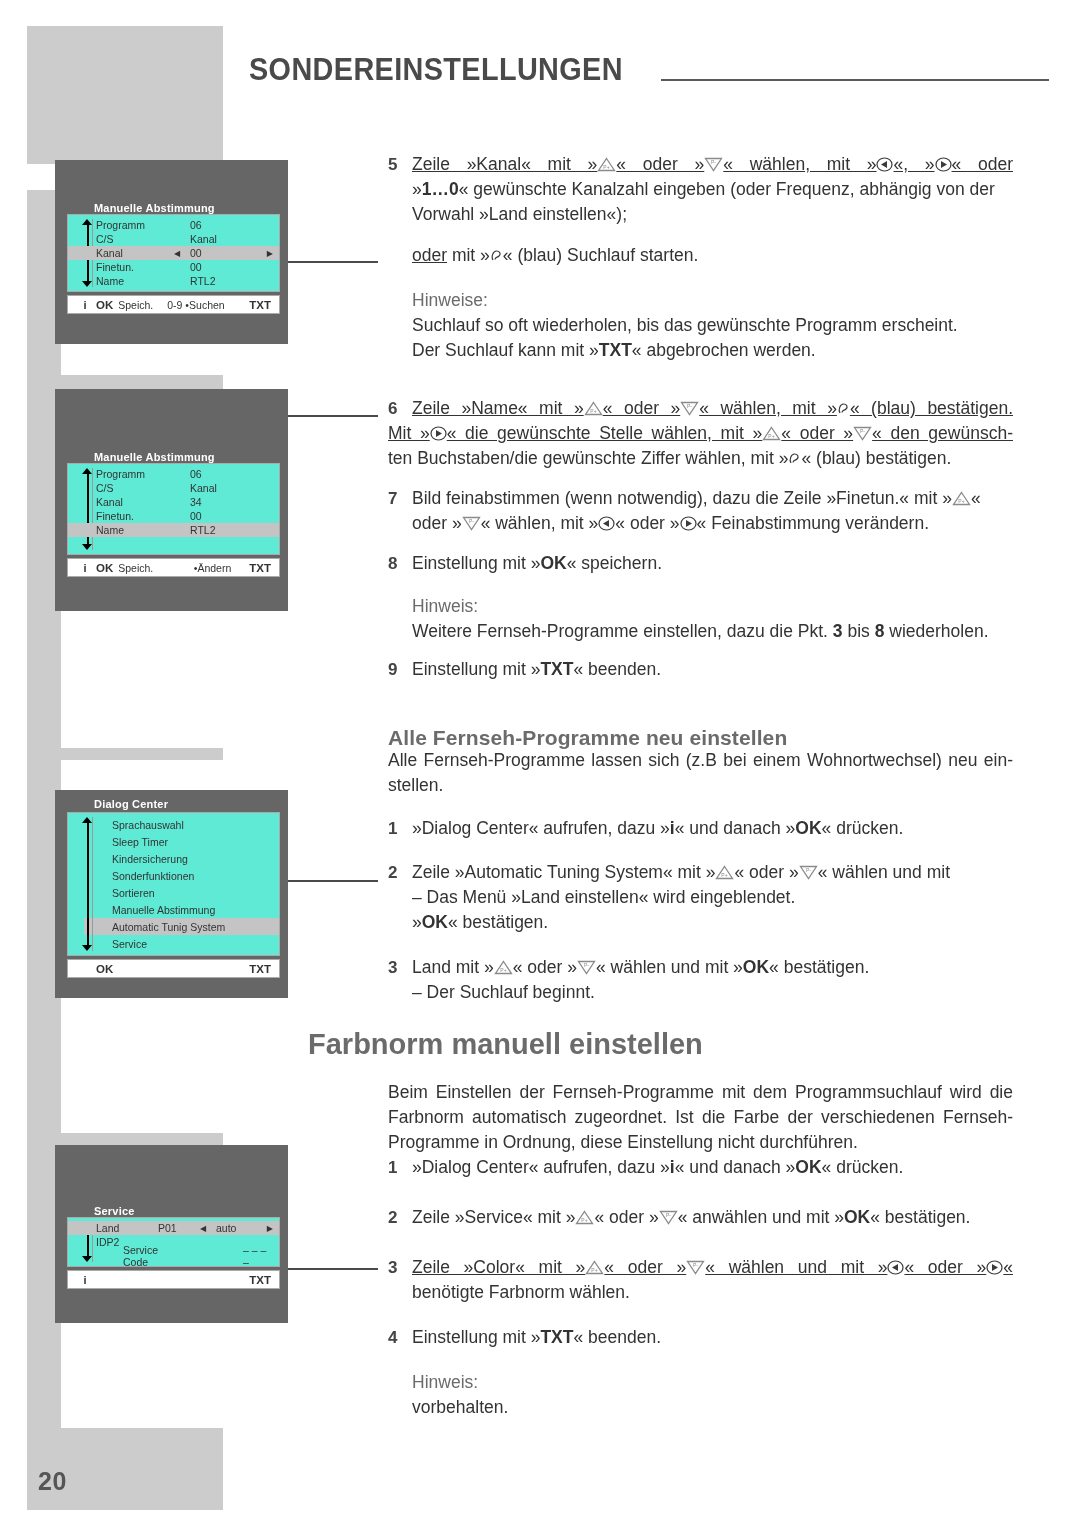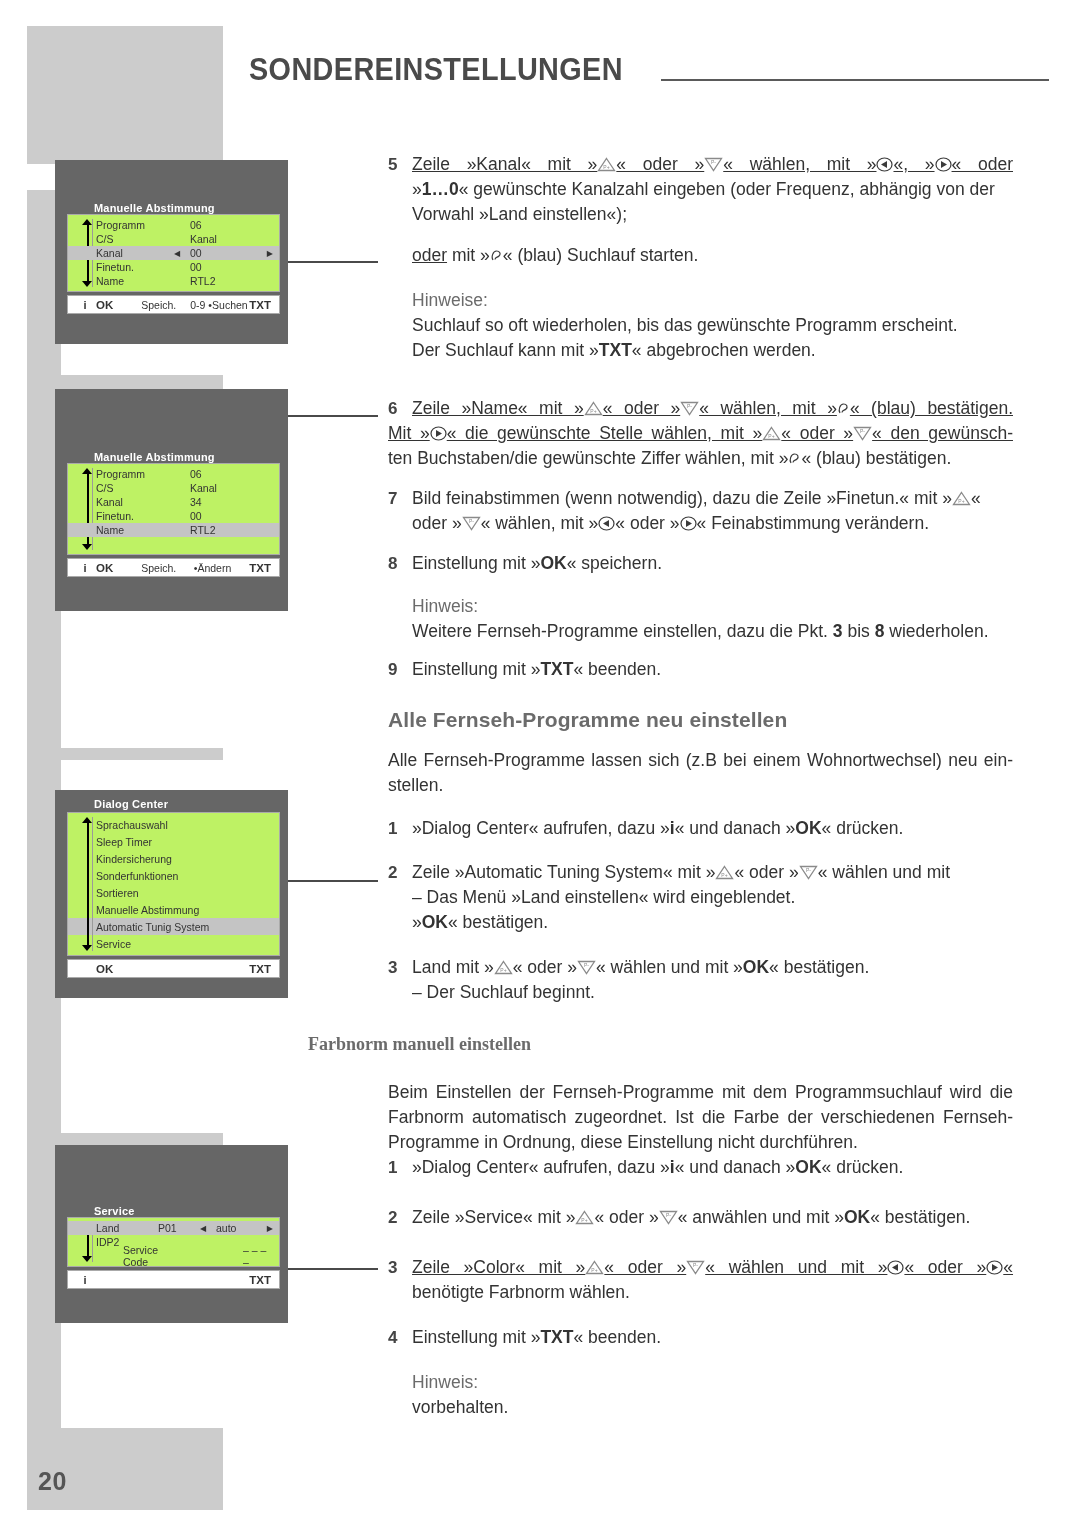--- a/index.html
+++ b/index.html
@@ -79,21 +79,21 @@
   .tv-title {
     color: #ffffff;
     font-size: 11px;
     font-weight: bold;
     padding-left: 39px;
     letter-spacing: .2px;
   }
   .tv-panel {
     position: relative;
     margin: 0 8px 0 12px;
-    background: #bef264;
+    background: #5eead4;
     border: 1px solid #aaaaaa;
     box-sizing: border-box;
   }
   .tv-rows { padding: 3px 0; }
   .tv-row {
     display: flex;
     align-items: center;
     height: 14px;
     font-size: 10.5px;
     color: #333333;
@@ -126,21 +126,21 @@
     height: 19px;
     display: flex;
     align-items: center;
     font-size: 10.5px;
     color: #333333;
     box-sizing: border-box;
     padding: 0 8px 0 6px;
   }
   .tv-footer .f-i  { width: 22px; font-weight: bold; font-size: 11px; text-align: center; }
   .tv-footer .f-ok { font-weight: bold; font-size: 11.5px; margin-right: 5px; }
-  .tv-footer .f-sp { margin-right: 14px; margin-left: 23px; }
+  .tv-footer .f-sp { margin-right: 14px; }
   .tv-footer .f-mid{ flex: 1; }
   .tv-footer .f-txt{ font-weight: bold; font-size: 11.5px; }
 
   
   .vscroll {
     position: absolute;
     left: 14px;
     top: 4px;
     bottom: 4px;
     width: 11px;
@@ -206,25 +206,24 @@
     color: #333333;
   }
   .sub-head {
     font-size: 21px;
     font-weight: bold;
     color: #6b6b6b;
     line-height: 28px;
     letter-spacing: .1px;
   }
   .big-head {
-    font-size: 18px;
+    font-size: 29px;
     font-weight: bold;
     color: #6b6b6b;
     line-height: 32px;
-    font-family: Liberation Serif, serif;
   }
   .ul { text-decoration: underline; }
 
   
   .key { display: inline-block; vertical-align: -2px; }
   .key svg { display: block; }
   .k-tri { width: 19px; height: 15px; }
   .k-rnd { width: 17px; height: 15px; }
   .k-blu { width: 13px; height: 15px; }
 </style>
@@ -348,21 +347,21 @@
     <span class="f-ok">OK</span>
     <span class="f-sp">Speich.</span>
     <span class="f-mid" style="text-align:right; padding-right:18px;">•Ändern</span>
     <span class="f-txt">TXT</span>
   </div>
 </div>
 <div class="leader" style="left:288px; top:415px; width:90px;"></div>
 
 <div class="tvbox" id="tv3" style="top:790px; padding:8px 0 20px 0;">
   <div class="tv-title">Dialog Center</div>
-  <div class="tv-panel" style="margin-top:2px;">
+  <div class="tv-panel" style="margin-top:2px;padding-left:16px;">
     <div class="vscroll">
       <div class="tip up"></div>
         <div class="stem"></div>
         <div class="tip down"></div>
         <div class="sep"></div>
     </div>
     <div class="tv-rows">
       <div class="tv-menu-row">Sprachauswahl</div>
       <div class="tv-menu-row">Sleep Timer</div>
       <div class="tv-menu-row">Kindersicherung</div>
@@ -537,21 +536,21 @@
     </div>
   </div>
 
   <div class="blk" style="top:657px;">
     <div class="step">
       <div class="num">9</div>
       <div class="body"><span>Einstellung mit »</span><span class="bold">TXT</span><span>« beenden.</span></div>
     </div>
   </div>
 
-  <div class="blk" style="top:706px;">
+  <div class="blk" style="top:724px;">
     <div class="sub-head">Alle Fernseh-Programme neu einstellen</div>
   </div>
 
   <div class="blk" style="top:748px;">
     <div class="plain" style="text-align:justify; text-align-last:justify;">Alle Fernseh-Programme lassen sich (z.B bei einem Wohnortwechsel) neu ein-</div>
     <div class="plain">stellen.</div>
   </div>
 
   <div class="blk" style="top:816px;">
     <div class="step">

